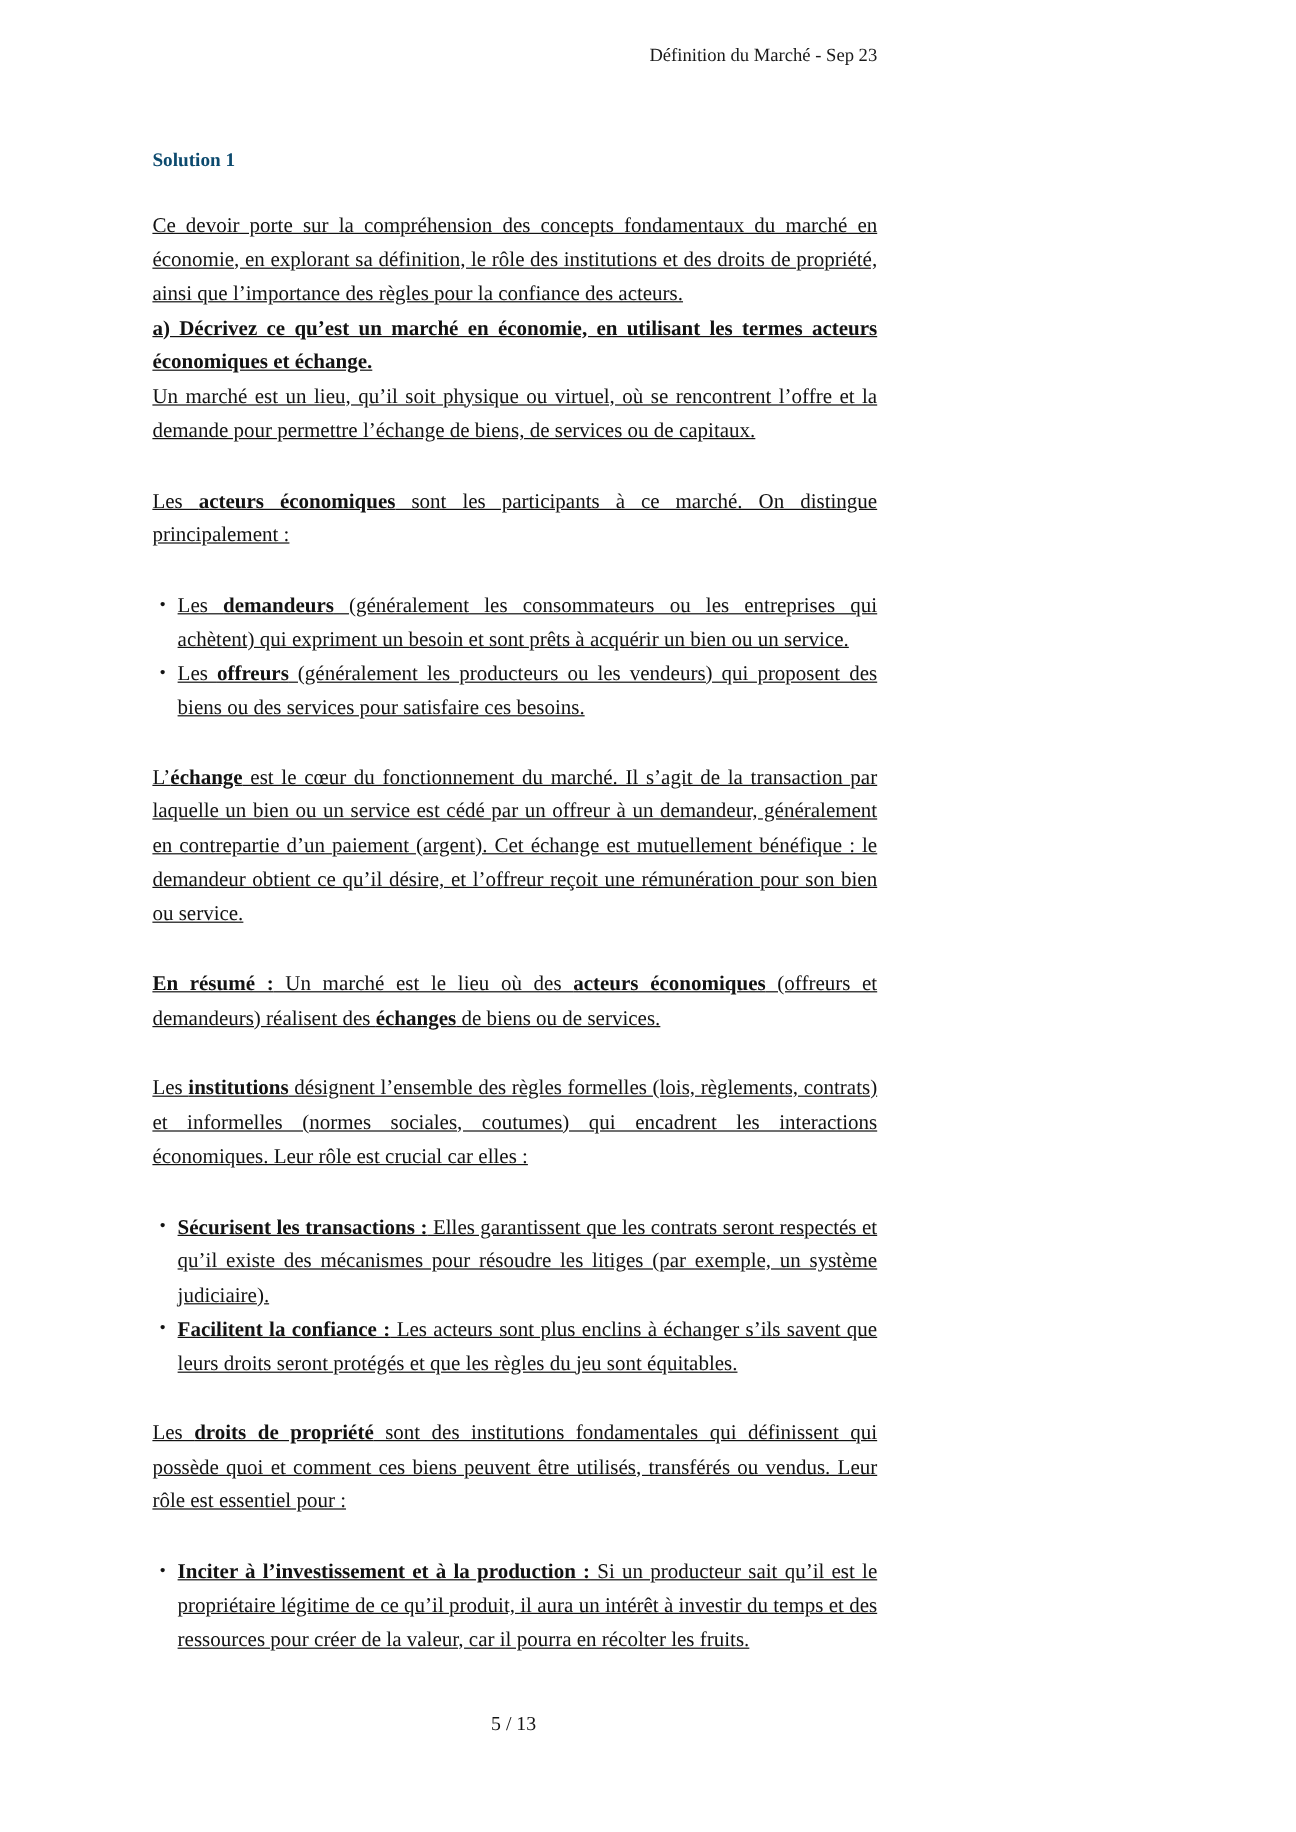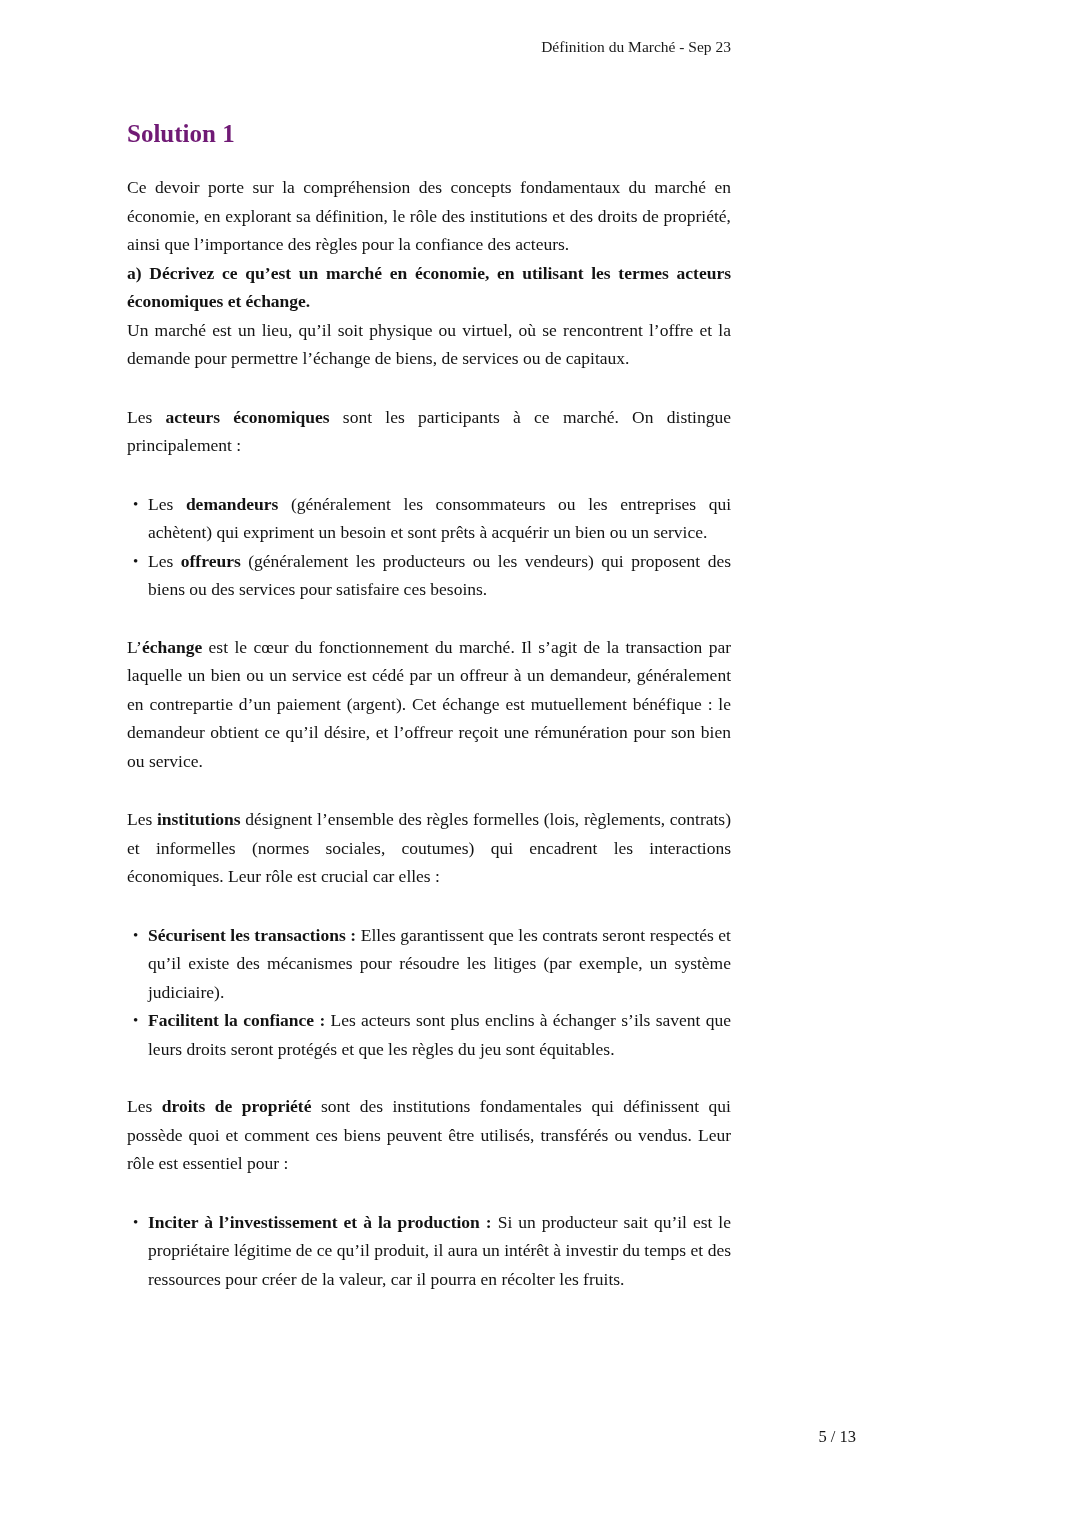--- a/index.html
+++ b/index.html
@@ -18,33 +18,34 @@
     padding: 36px 125px 0 127px;
   }
   .page-header {
     text-align: right;
     font-size: 15.5px;
     line-height: 22px;
     color: #1a1a1a;
   }
   .doc-title {
     margin-top: 60px;
-    font-size: 25px;
+    font-size: 16px;
     font-weight: bold;
     line-height: 32px;
-    color: #701a75;
+    color: #0c4a6e;
   }
   .doc-body {
     margin-top: 23px;
     font-size: 17.5px;
     line-height: 28.5px;
   }
   .blk {
     text-align: justify;
     hyphens: auto;
+    text-decoration: underline;
     -webkit-hyphens: auto;
   }
   .blk + .blk { margin-top: 30px; }      
   .blk.h + .blk { margin-top: 0; }       
   .blk.h { margin-top: 0; font-weight: bold; }
   ul.blk { margin-top: 9px; list-style: none; }
   ul.blk + .blk { margin-top: 29px; }
   ul.blk li {
     position: relative;
     padding-left: 21px;
@@ -56,21 +57,21 @@
     left: 6px;
     top: 0;
     font-size: 15px;
   }
   b { font-weight: bold; }
   .page-footer {
     position: absolute;
     left: 0;
     right: 0;
     top: 1427px;
-    text-align: right;
+    text-align: center;
     font-size: 16.5px;
     color: #131313;
   }
 </style>
 </head>
 <body>
 
 <div class="page">
   <div class="page-header">Définition du Marché - Sep 23</div>
 
@@ -79,20 +80,21 @@
   <main class="doc-body">
       <p class="blk p"><span>Ce devoir porte sur la compréhension des concepts fondamentaux du marché en économie, en explorant sa définition, le rôle des institutions et des droits de propriété, ainsi que l’importance des règles pour la confiance des acteurs.</span></p>
       <p class="blk h"><b>a) Décrivez ce qu’est un marché en économie, en utilisant les termes acteurs économiques et échange.</b></p>
       <p class="blk p"><span>Un marché est un lieu, qu’il soit physique ou virtuel, où se rencontrent l’offre et la demande pour permettre l’échange de biens, de services ou de capitaux.</span></p>
       <p class="blk p"><span>Les </span><b>acteurs économiques</b><span> sont les participants à ce marché. On distingue principalement&nbsp;:</span></p>
       <ul class="blk list">
         <li><span>Les </span><b>demandeurs</b><span> (généralement les consommateurs ou les entreprises qui achètent) qui expriment un besoin et sont prêts à acquérir un bien ou un service.</span></li>
         <li><span>Les </span><b>offreurs</b><span> (généralement les producteurs ou les vendeurs) qui proposent des biens ou des services pour satisfaire ces besoins.</span></li>
       </ul>
       <p class="blk p"><span>L’</span><b>échange</b><span> est le cœur du fonctionnement du marché. Il s’agit de la transaction par laquelle un bien ou un service est cédé par un offreur à un demandeur, généralement en contrepartie d’un paiement (argent). Cet échange est mutuellement bénéfique&nbsp;: le demandeur obtient ce qu’il désire, et l’offreur reçoit une rémunération pour son bien ou service.</span></p>
+      <p class="blk p"><b>En résumé&nbsp;:</b><span> Un marché est le lieu où des </span><b>acteurs économiques</b><span> (offreurs et demandeurs) réalisent des </span><b>échanges</b><span> de biens ou de services.</span></p>
       <p class="blk p"><span>Les </span><b>institutions</b><span> désignent l’ensemble des règles formelles (lois, règlements, contrats) et informelles (normes sociales, coutumes) qui encadrent les interactions économiques. Leur rôle est crucial car elles&nbsp;:</span></p>
       <ul class="blk list">
         <li><b>Sécurisent les transactions&nbsp;:</b><span> Elles garantissent que les contrats seront respectés et qu’il existe des mécanismes pour résoudre les litiges (par exemple, un système judiciaire).</span></li>
         <li><b>Facilitent la confiance&nbsp;:</b><span> Les acteurs sont plus enclins à échanger s’ils savent que leurs droits seront protégés et que les règles du jeu sont équitables.</span></li>
       </ul>
       <p class="blk p"><span>Les </span><b>droits de propriété</b><span> sont des institutions fondamentales qui définissent qui possède quoi et comment ces biens peuvent être utilisés, transférés ou vendus. Leur rôle est essentiel pour&nbsp;:</span></p>
       <ul class="blk list">
         <li><b>Inciter à l’investissement et à la production&nbsp;:</b><span> Si un producteur sait qu’il est le propriétaire légitime de ce qu’il produit, il aura un intérêt à investir du temps et des ressources pour créer de la valeur, car il pourra en récolter les fruits.</span></li>
       </ul>
     </main>

